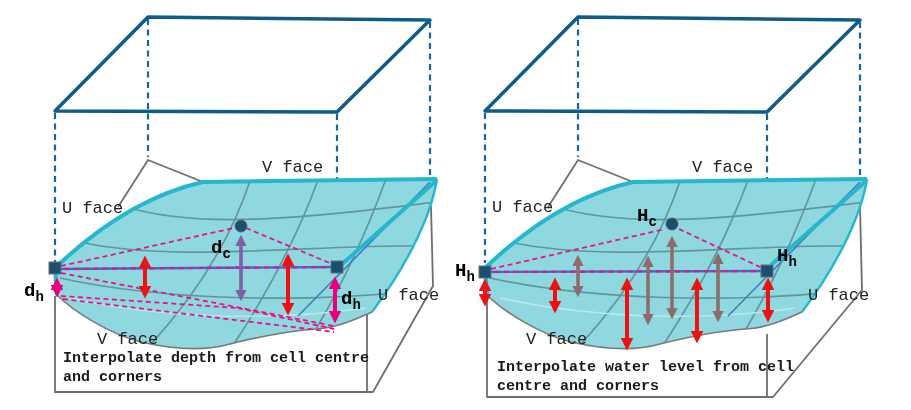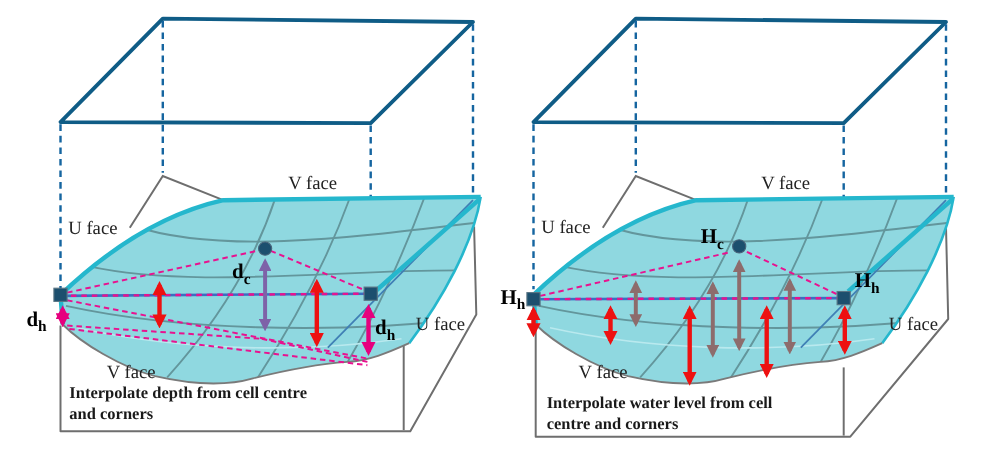--- a/index.html
+++ b/index.html
@@ -1,17 +1,17 @@
 <!DOCTYPE html>
 <html><head>
 <meta charset="utf-8">
 <style>
   html,body{margin:0;padding:0;background:#ffffff;}
   #stage{position:relative;width:911px;height:410px;background:#ffffff;overflow:hidden;
-         font-family:Liberation Serif, serif;}
+         font-family:Liberation Mono, monospace;}
   svg{display:block;}
   text{fill:#1a1a1a;}
   .facelabel{font-size:17px;fill:#222222;}
   .ptlabel{font-size:19px;font-weight:bold;fill:#000000;}
   .ptsub{font-size:14px;font-weight:bold;fill:#000000;}
   .caption{font-size:15px;font-weight:bold;fill:#1a1a1a;}
 </style>
 </head>
 <body>
 

